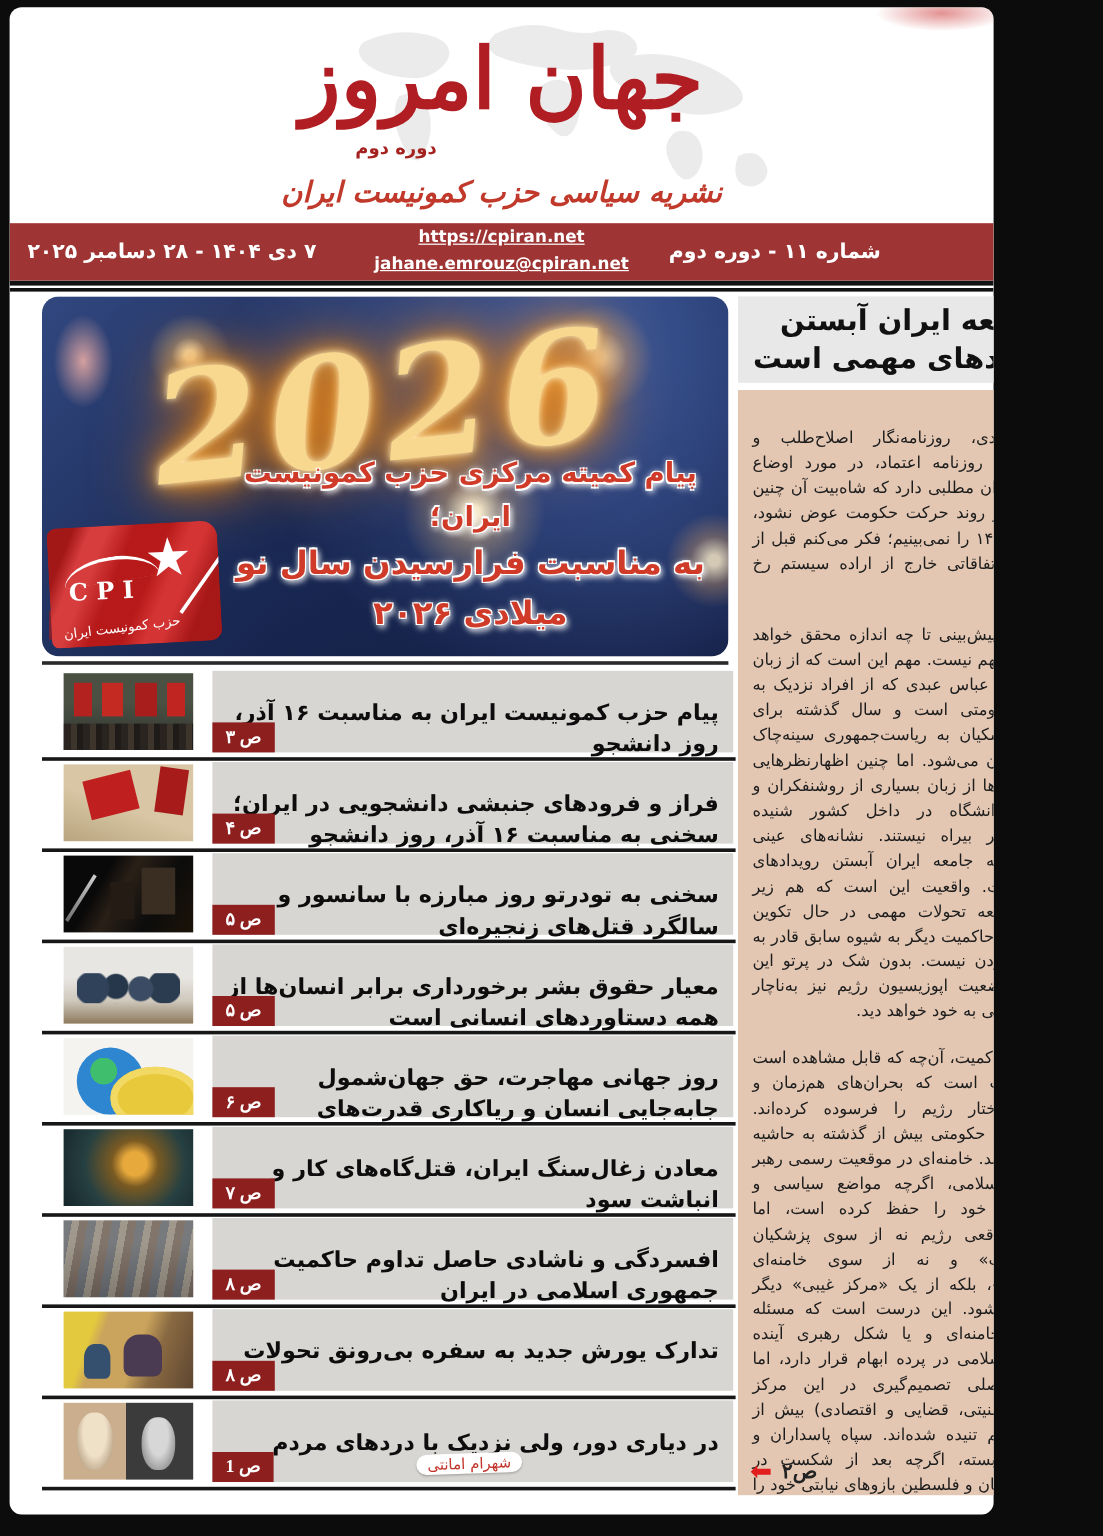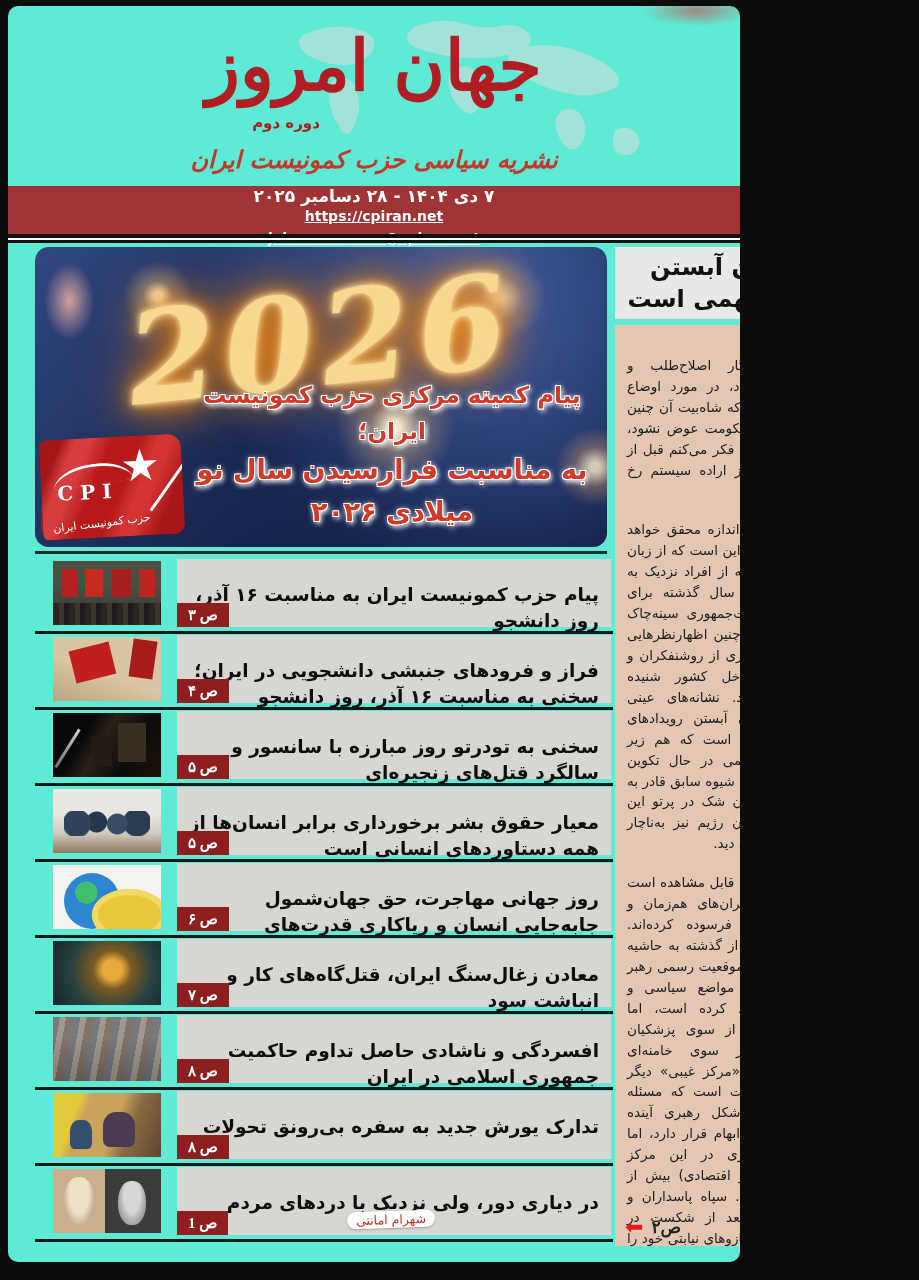--- a/index.html
+++ b/index.html
@@ -1,33 +1,33 @@
 <!DOCTYPE html>
 <html lang="fa"><head>
 <meta charset="utf-8">
 <style>
   html,body{margin:0;padding:0;width:919px;height:1280px;background:#0c0c0c;
     font-family:"DejaVu Sans","Liberation Sans",sans-serif;overflow:hidden;}
-  .page{position:absolute;left:8px;top:6px;width:732px;height:1256px;
-    background:#5eead4;border-radius:10px;overflow:hidden;}
+  .page{position:absolute;left:8px;top:6px;width:820px;height:1256px;
+    background:#ffffff;border-radius:10px;overflow:hidden;}
   
   .header{position:absolute;left:0;top:0;width:100%;height:174px;overflow:hidden;}
   .worldmap{position:absolute;left:255px;top:4px;width:420px;height:170px;opacity:.55;}
   .masthead{position:absolute;left:0;top:18px;width:100%;text-align:center;
     color:#b01e23;font-size:70px;font-weight:bold;direction:rtl;
     font-family:"DejaVu Serif","Liberation Serif",serif;letter-spacing:2px;}
   .edition{position:absolute;left:0;top:108px;width:100%;text-align:center;
     transform:translateX(-88px);color:#a5211f;font-size:15px;font-weight:bold;direction:rtl;}
   .tagline{position:absolute;left:0;top:140px;width:100%;text-align:center;
     color:#c0392b;font-size:24px;font-style:italic;font-weight:bold;direction:rtl;letter-spacing:1px;}
   .corner-smudge{position:absolute;right:-12px;top:-10px;width:110px;height:30px;
     background:radial-gradient(closest-side,rgba(208,72,72,.6),rgba(208,72,72,0));}
   
   .infobar{position:absolute;left:0;top:180px;width:100%;height:48px;background:#9e3434;
-    display:flex;flex-direction:column;align-items:center;color:#fff;}
+    display:flex;flex-direction:row;align-items:center;color:#fff;}
   .infobar .issue{width:33%;text-align:left;font-weight:bold;font-size:17px;direction:rtl;order:3;}
   .infobar .links{width:34%;text-align:center;font-size:14px;font-weight:bold;order:2;line-height:1.55;}
   .infobar .links a{color:#fff;text-decoration:underline;display:block;}
   .infobar .date{width:33%;text-align:center;font-weight:bold;font-size:17px;direction:rtl;order:1;}
   .double-line{position:absolute;left:0;top:228px;width:100%;height:9px;
     border-top:4px solid #111;border-bottom:3px solid #111;background:#fff;box-sizing:border-box;}
   
   .hero{position:absolute;left:27px;top:241px;width:572px;height:300px;border-radius:14px;overflow:hidden;
     background:
       radial-gradient(closest-side at 6% 18%,rgba(242,176,166,.85),rgba(242,176,166,0) 72%),

